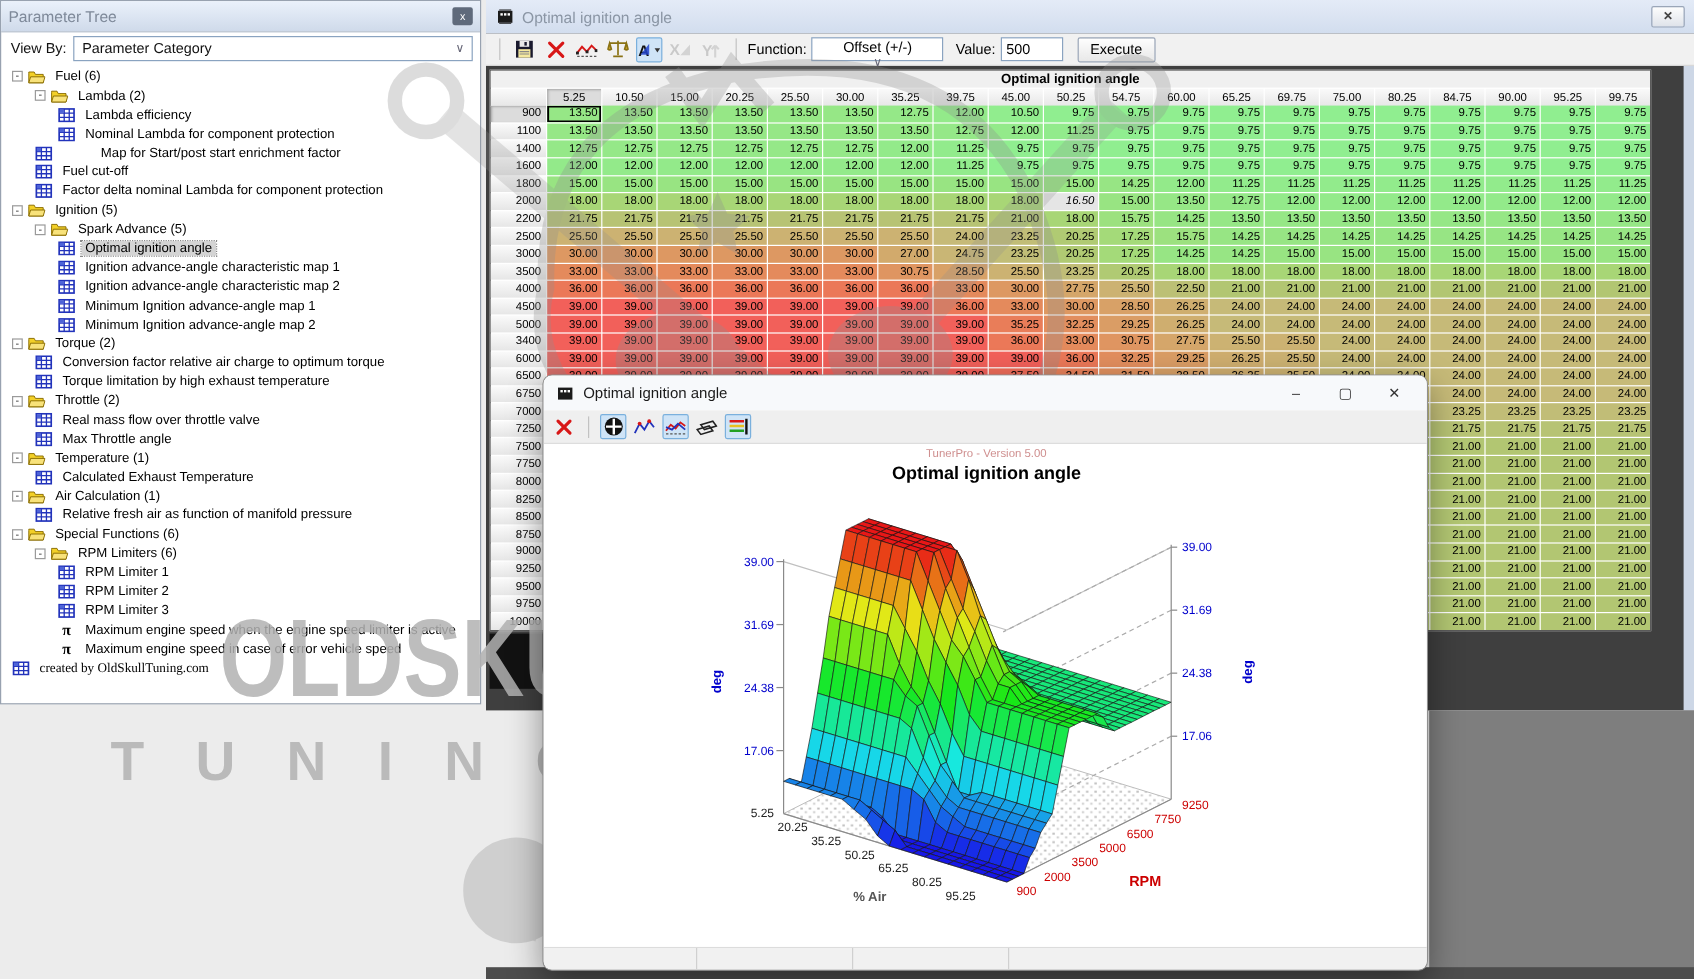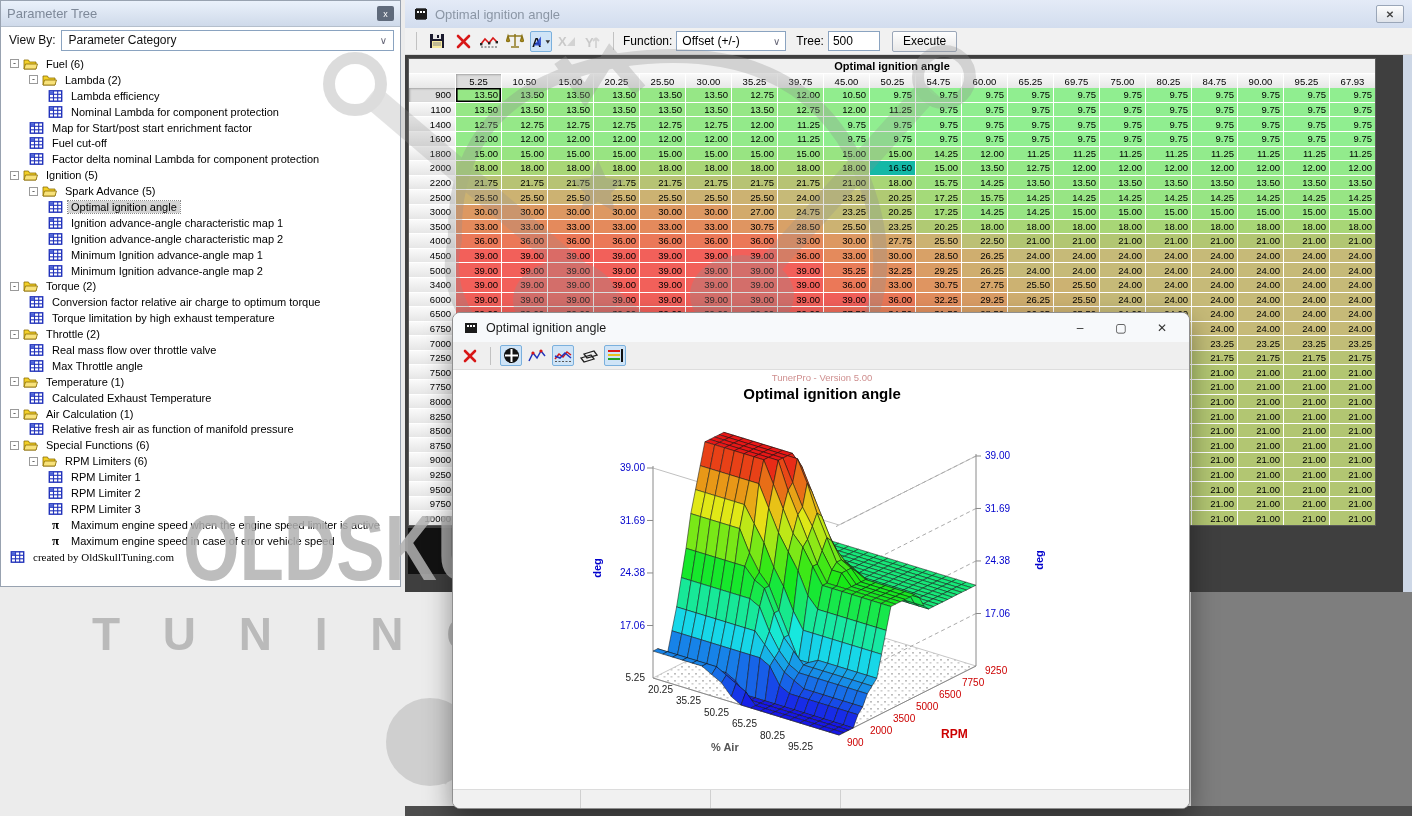--- a/index.html
+++ b/index.html
@@ -41,21 +41,21 @@
     border:1px solid #9aa6b8; border-radius:2px; color:#444; font-size:10px; font-weight:bold;
     display:flex; align-items:center; justify-content:center; }
   .mdi-toolbar { height:27px; background:#f1f1f1; border-bottom:1px solid #d8d8d8;
     display:flex; align-items:center; padding:0 6px; gap:4px; font-size:12px; color:#000; }
   .tb-btn { width:22px; height:21px; display:flex; align-items:center; justify-content:center;
     border:1px solid transparent; border-radius:2px; }
   .tb-btn.hl { background:#cfe4f7; border-color:#7ab0dd; }
   .tb-btn.disabled { opacity:.45; }
   .tb-sep { width:1px; height:18px; background:#c2c2c2; margin:0 5px; }
   .fn-combo { width:110px; height:20px; border:1px solid #8aa3c0; background:#fff;
-    display:flex; align-items:center; padding:0 5px; font-size:12px; }
+    display:flex; align-items:center; padding:0 5px; font-size:12px;flex-direction:column; }
   .fn-combo .sp { flex:1; }
   .val-input { width:52px; height:20px; border:1px solid #8aa3c0; background:#fff;
     font-size:12px; padding:0 4px; font-family:"Liberation Sans", sans-serif; }
   .exec-btn { height:21px; padding:0 10px; background:linear-gradient(#fefefe,#e8e8e8);
     border:1px solid #9aa6b8; border-radius:2px; font-size:12px; }
   .grid-area { position:absolute; left:0; top:55px; right:0; bottom:0; }
   .grid { position:absolute; left:3px; top:3px; display:grid;
     grid-template-columns:46px repeat(20, 45px); grid-auto-rows:13.6px; gap:1px;
     background:#ffffff; border:1px solid #5a5a5a; }
   .g-title { grid-column:1 / -1; background:#f0f0f0; font-weight:bold; font-size:11px;
@@ -147,21 +147,21 @@
         <svg class="t-icon" viewBox="0 0 14 12">
           <rect x="0.8" y="0.8" width="12.4" height="10.4" fill="#fff" stroke="#2233bb" stroke-width="1.4"></rect>
           <line x1="0.8" y1="4.3" x2="13.2" y2="4.3" stroke="#2233bb" stroke-width="1.1"></line>
           <line x1="0.8" y1="7.8" x2="13.2" y2="7.8" stroke="#2233bb" stroke-width="1.1"></line>
           <line x1="5" y1="0.8" x2="5" y2="11.2" stroke="#2233bb" stroke-width="1.1"></line>
           <line x1="9.2" y1="0.8" x2="9.2" y2="11.2" stroke="#2233bb" stroke-width="1.1"></line>
           <rect x="1.2" y="1.2" width="3.6" height="2.9" fill="#4e64d8"></rect>
         </svg>
         <span class="tree-label">Nominal Lambda for component protection</span>
       </div>
-      <div class="tree-row" style="padding-left: 28px;">
+      <div class="tree-row" style="padding-left: 28px; gap: 32px;">
         <svg class="t-icon" viewBox="0 0 14 12">
           <rect x="0.8" y="0.8" width="12.4" height="10.4" fill="#fff" stroke="#2233bb" stroke-width="1.4"></rect>
           <line x1="0.8" y1="4.3" x2="13.2" y2="4.3" stroke="#2233bb" stroke-width="1.1"></line>
           <line x1="0.8" y1="7.8" x2="13.2" y2="7.8" stroke="#2233bb" stroke-width="1.1"></line>
           <line x1="5" y1="0.8" x2="5" y2="11.2" stroke="#2233bb" stroke-width="1.1"></line>
           <line x1="9.2" y1="0.8" x2="9.2" y2="11.2" stroke="#2233bb" stroke-width="1.1"></line>
           <rect x="1.2" y="1.2" width="3.6" height="2.9" fill="#4e64d8"></rect>
         </svg>
         <span class="tree-label">Map for Start/post start enrichment factor</span>
       </div>
@@ -506,21 +506,21 @@
         <path d="M 11 14 L 11 4 M 11 4 L 8 7 M 11 4 L 14 7" stroke="#b0b0b0" stroke-width="1.8" fill="none"></path>
       </svg>
     </span>
     <span class="tb-sep"></span>
     <span>Function:</span>
     <div class="fn-combo">
       <span>Offset (+/-)</span>
       <span class="sp"></span>
       <span class="chev" style="color:#667;font-size:10px;">∨</span>
     </div>
-    <span style="margin-left:6px;">Tree:</span>
+    <span style="margin-left:6px;">Value:</span>
     <input class="val-input" value="500" style="">
     <button class="exec-btn" style="margin-left:8px;">Execute</button>
   </div>
   <div class="grid-area">
     <div class="grid">
         <div class="g-title">Optimal ignition angle</div>
         <div class="g-colhead"></div>
         <div class="g-colhead first">5.25</div>
         <div class="g-colhead">10.50</div>
         <div class="g-colhead">15.00</div>
@@ -533,21 +533,21 @@
         <div class="g-colhead">50.25</div>
         <div class="g-colhead">54.75</div>
         <div class="g-colhead">60.00</div>
         <div class="g-colhead">65.25</div>
         <div class="g-colhead">69.75</div>
         <div class="g-colhead">75.00</div>
         <div class="g-colhead">80.25</div>
         <div class="g-colhead">84.75</div>
         <div class="g-colhead">90.00</div>
         <div class="g-colhead">95.25</div>
-        <div class="g-colhead">67.93</div>
+        <div class="g-colhead">99.75</div>
         <div class="g-rowhead first">900</div>
         <div class="g-cell sel" style="background: rgb(150, 231, 134);">13.50</div>
         <div class="g-cell" style="background: rgb(150, 231, 134);">13.50</div>
         <div class="g-cell" style="background: rgb(150, 231, 134);">13.50</div>
         <div class="g-cell" style="background: rgb(150, 231, 134);">13.50</div>
         <div class="g-cell" style="background: rgb(150, 231, 134);">13.50</div>
         <div class="g-cell" style="background: rgb(150, 231, 134);">13.50</div>
         <div class="g-cell" style="background: rgb(149, 232, 136);">12.75</div>
         <div class="g-cell" style="background: rgb(147, 234, 138);">12.00</div>
         <div class="g-cell" style="background: rgb(145, 237, 142);">10.50</div>
@@ -649,21 +649,21 @@
         <div class="g-rowhead">2000</div>
         <div class="g-cell" style="background: rgb(168, 214, 118);">18.00</div>
         <div class="g-cell" style="background: rgb(168, 214, 118);">18.00</div>
         <div class="g-cell" style="background: rgb(168, 214, 118);">18.00</div>
         <div class="g-cell" style="background: rgb(168, 214, 118);">18.00</div>
         <div class="g-cell" style="background: rgb(168, 214, 118);">18.00</div>
         <div class="g-cell" style="background: rgb(168, 214, 118);">18.00</div>
         <div class="g-cell" style="background: rgb(168, 214, 118);">18.00</div>
         <div class="g-cell" style="background: rgb(168, 214, 118);">18.00</div>
         <div class="g-cell" style="background: rgb(168, 214, 118);">18.00</div>
-        <div class="g-cell" style="background: #14b8a6;">16.50</div>
+        <div class="g-cell" style="background: #e5e5e5; font-style: italic;">16.50</div>
         <div class="g-cell" style="background: rgb(152, 228, 130);">15.00</div>
         <div class="g-cell" style="background: rgb(150, 231, 134);">13.50</div>
         <div class="g-cell" style="background: rgb(149, 232, 136);">12.75</div>
         <div class="g-cell" style="background: rgb(147, 234, 138);">12.00</div>
         <div class="g-cell" style="background: rgb(147, 234, 138);">12.00</div>
         <div class="g-cell" style="background: rgb(147, 234, 138);">12.00</div>
         <div class="g-cell" style="background: rgb(147, 234, 138);">12.00</div>
         <div class="g-cell" style="background: rgb(147, 234, 138);">12.00</div>
         <div class="g-cell" style="background: rgb(147, 234, 138);">12.00</div>
         <div class="g-cell" style="background: rgb(147, 234, 138);">12.00</div>

